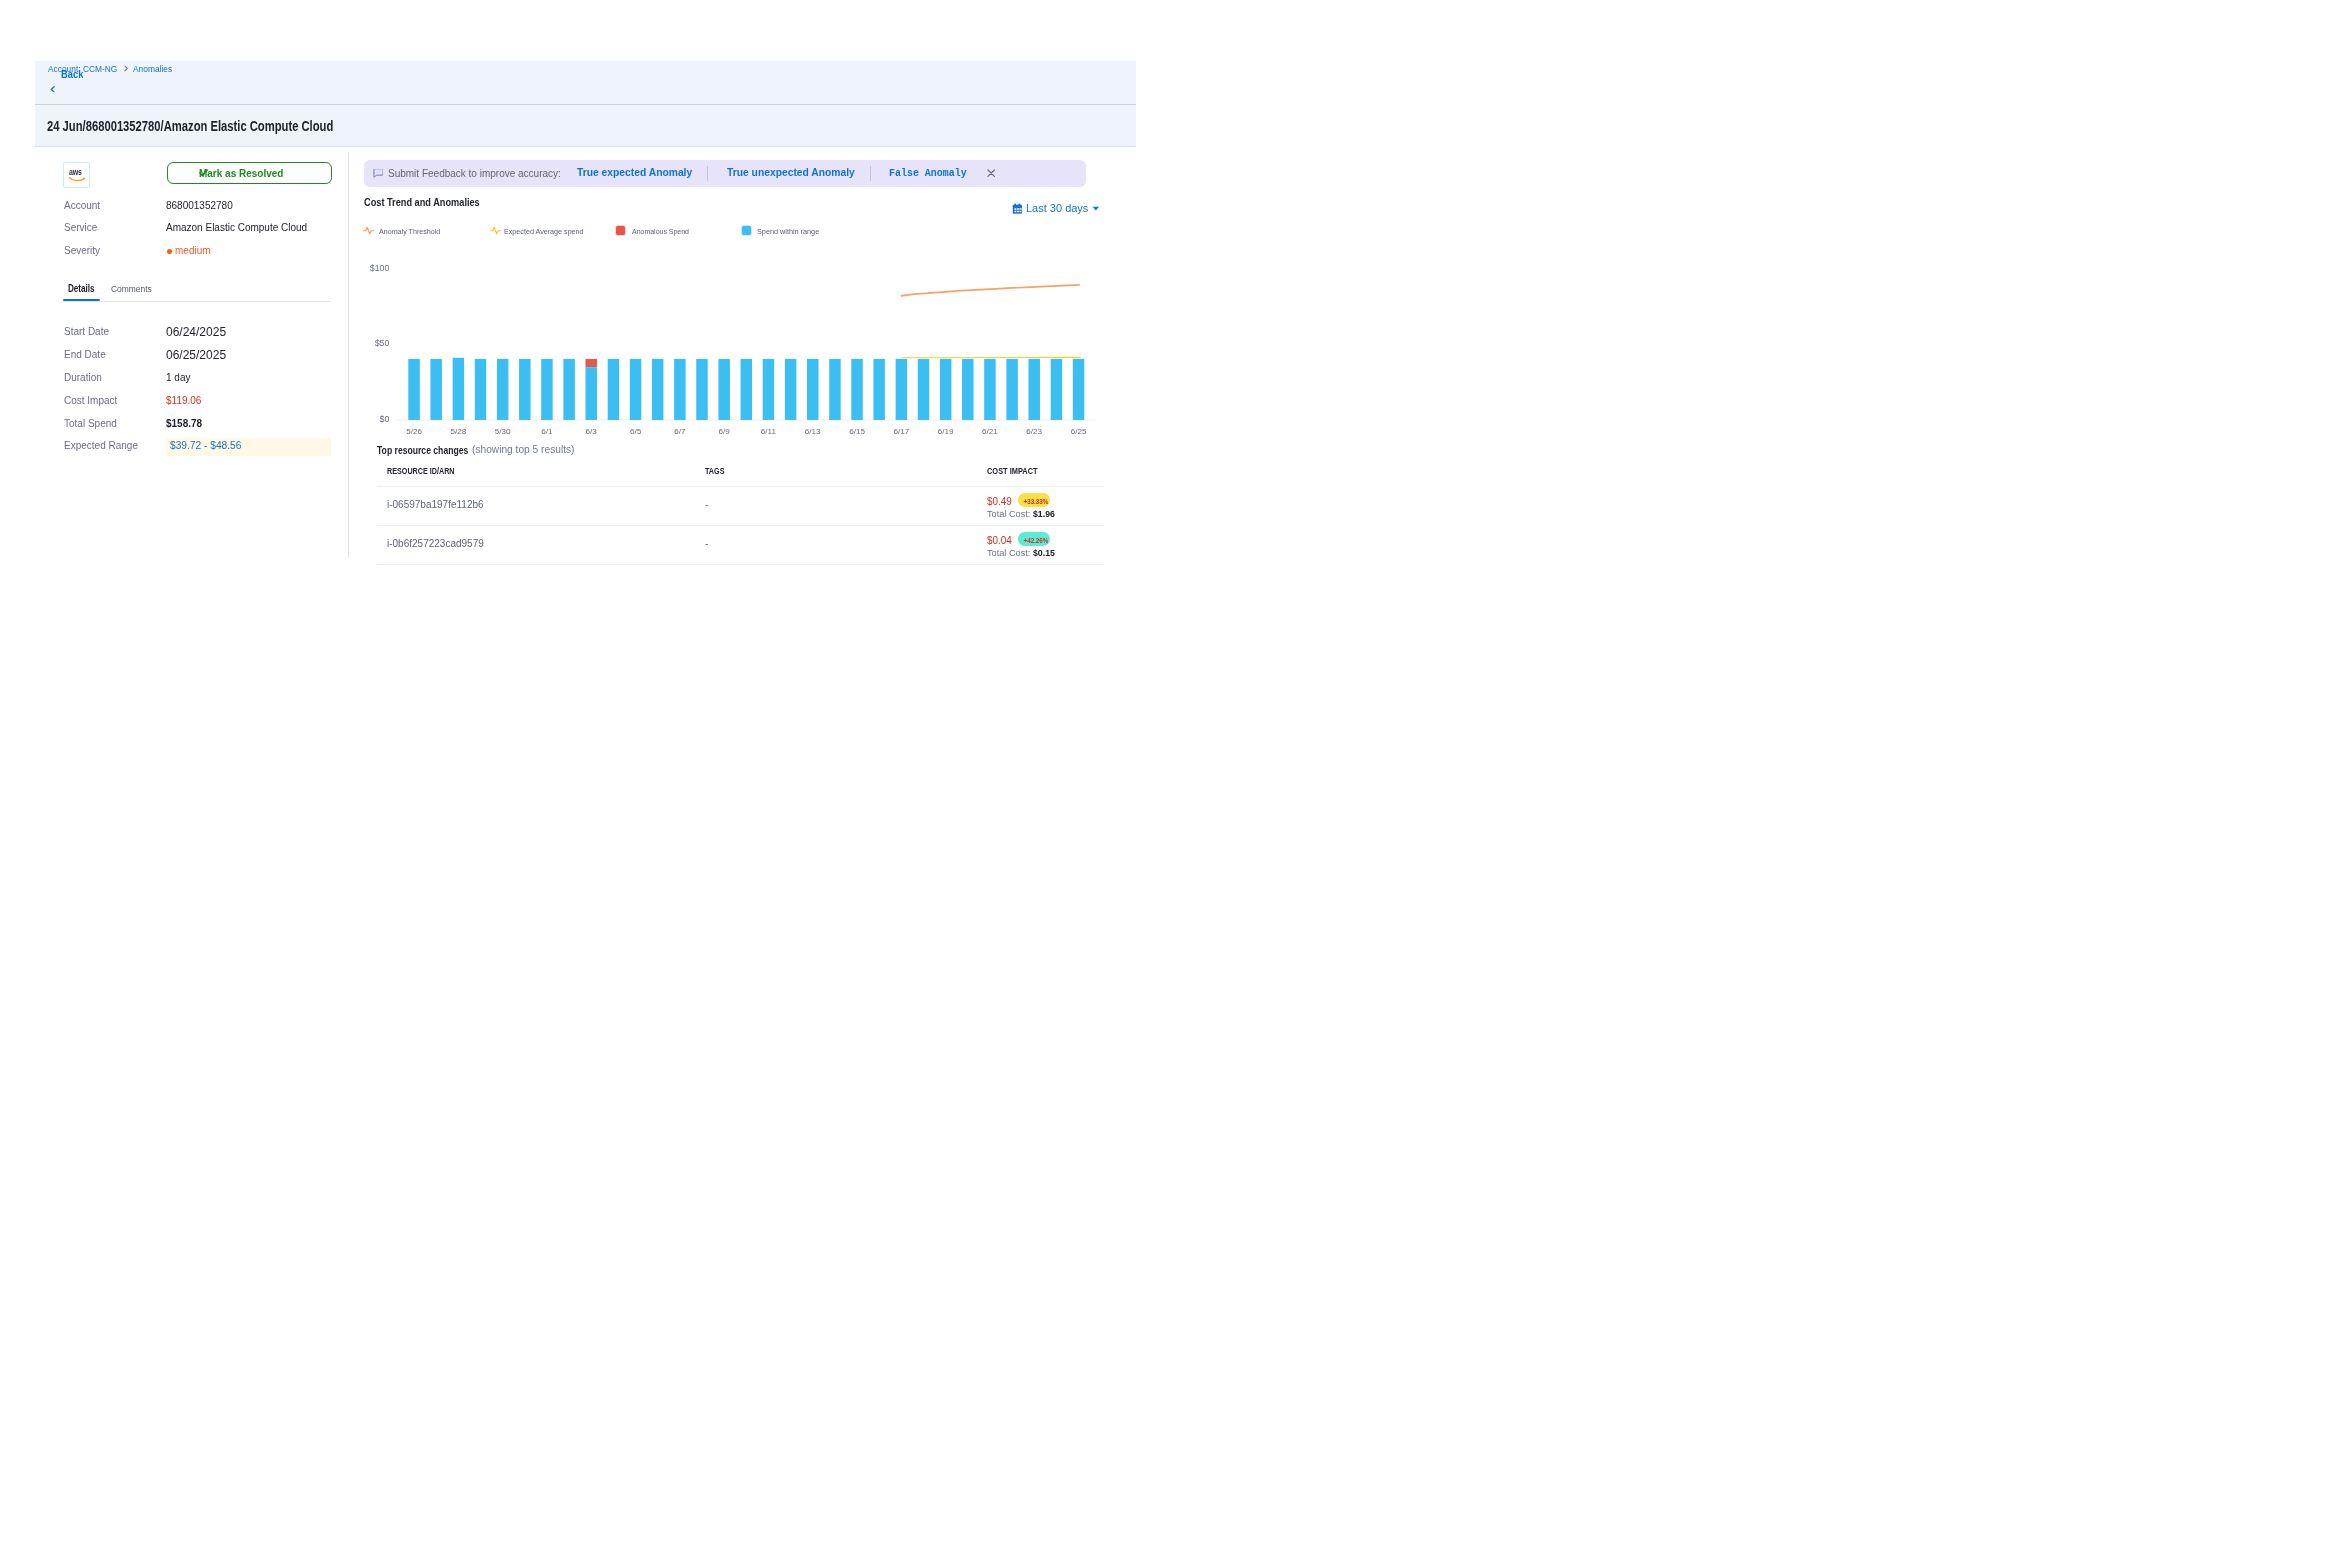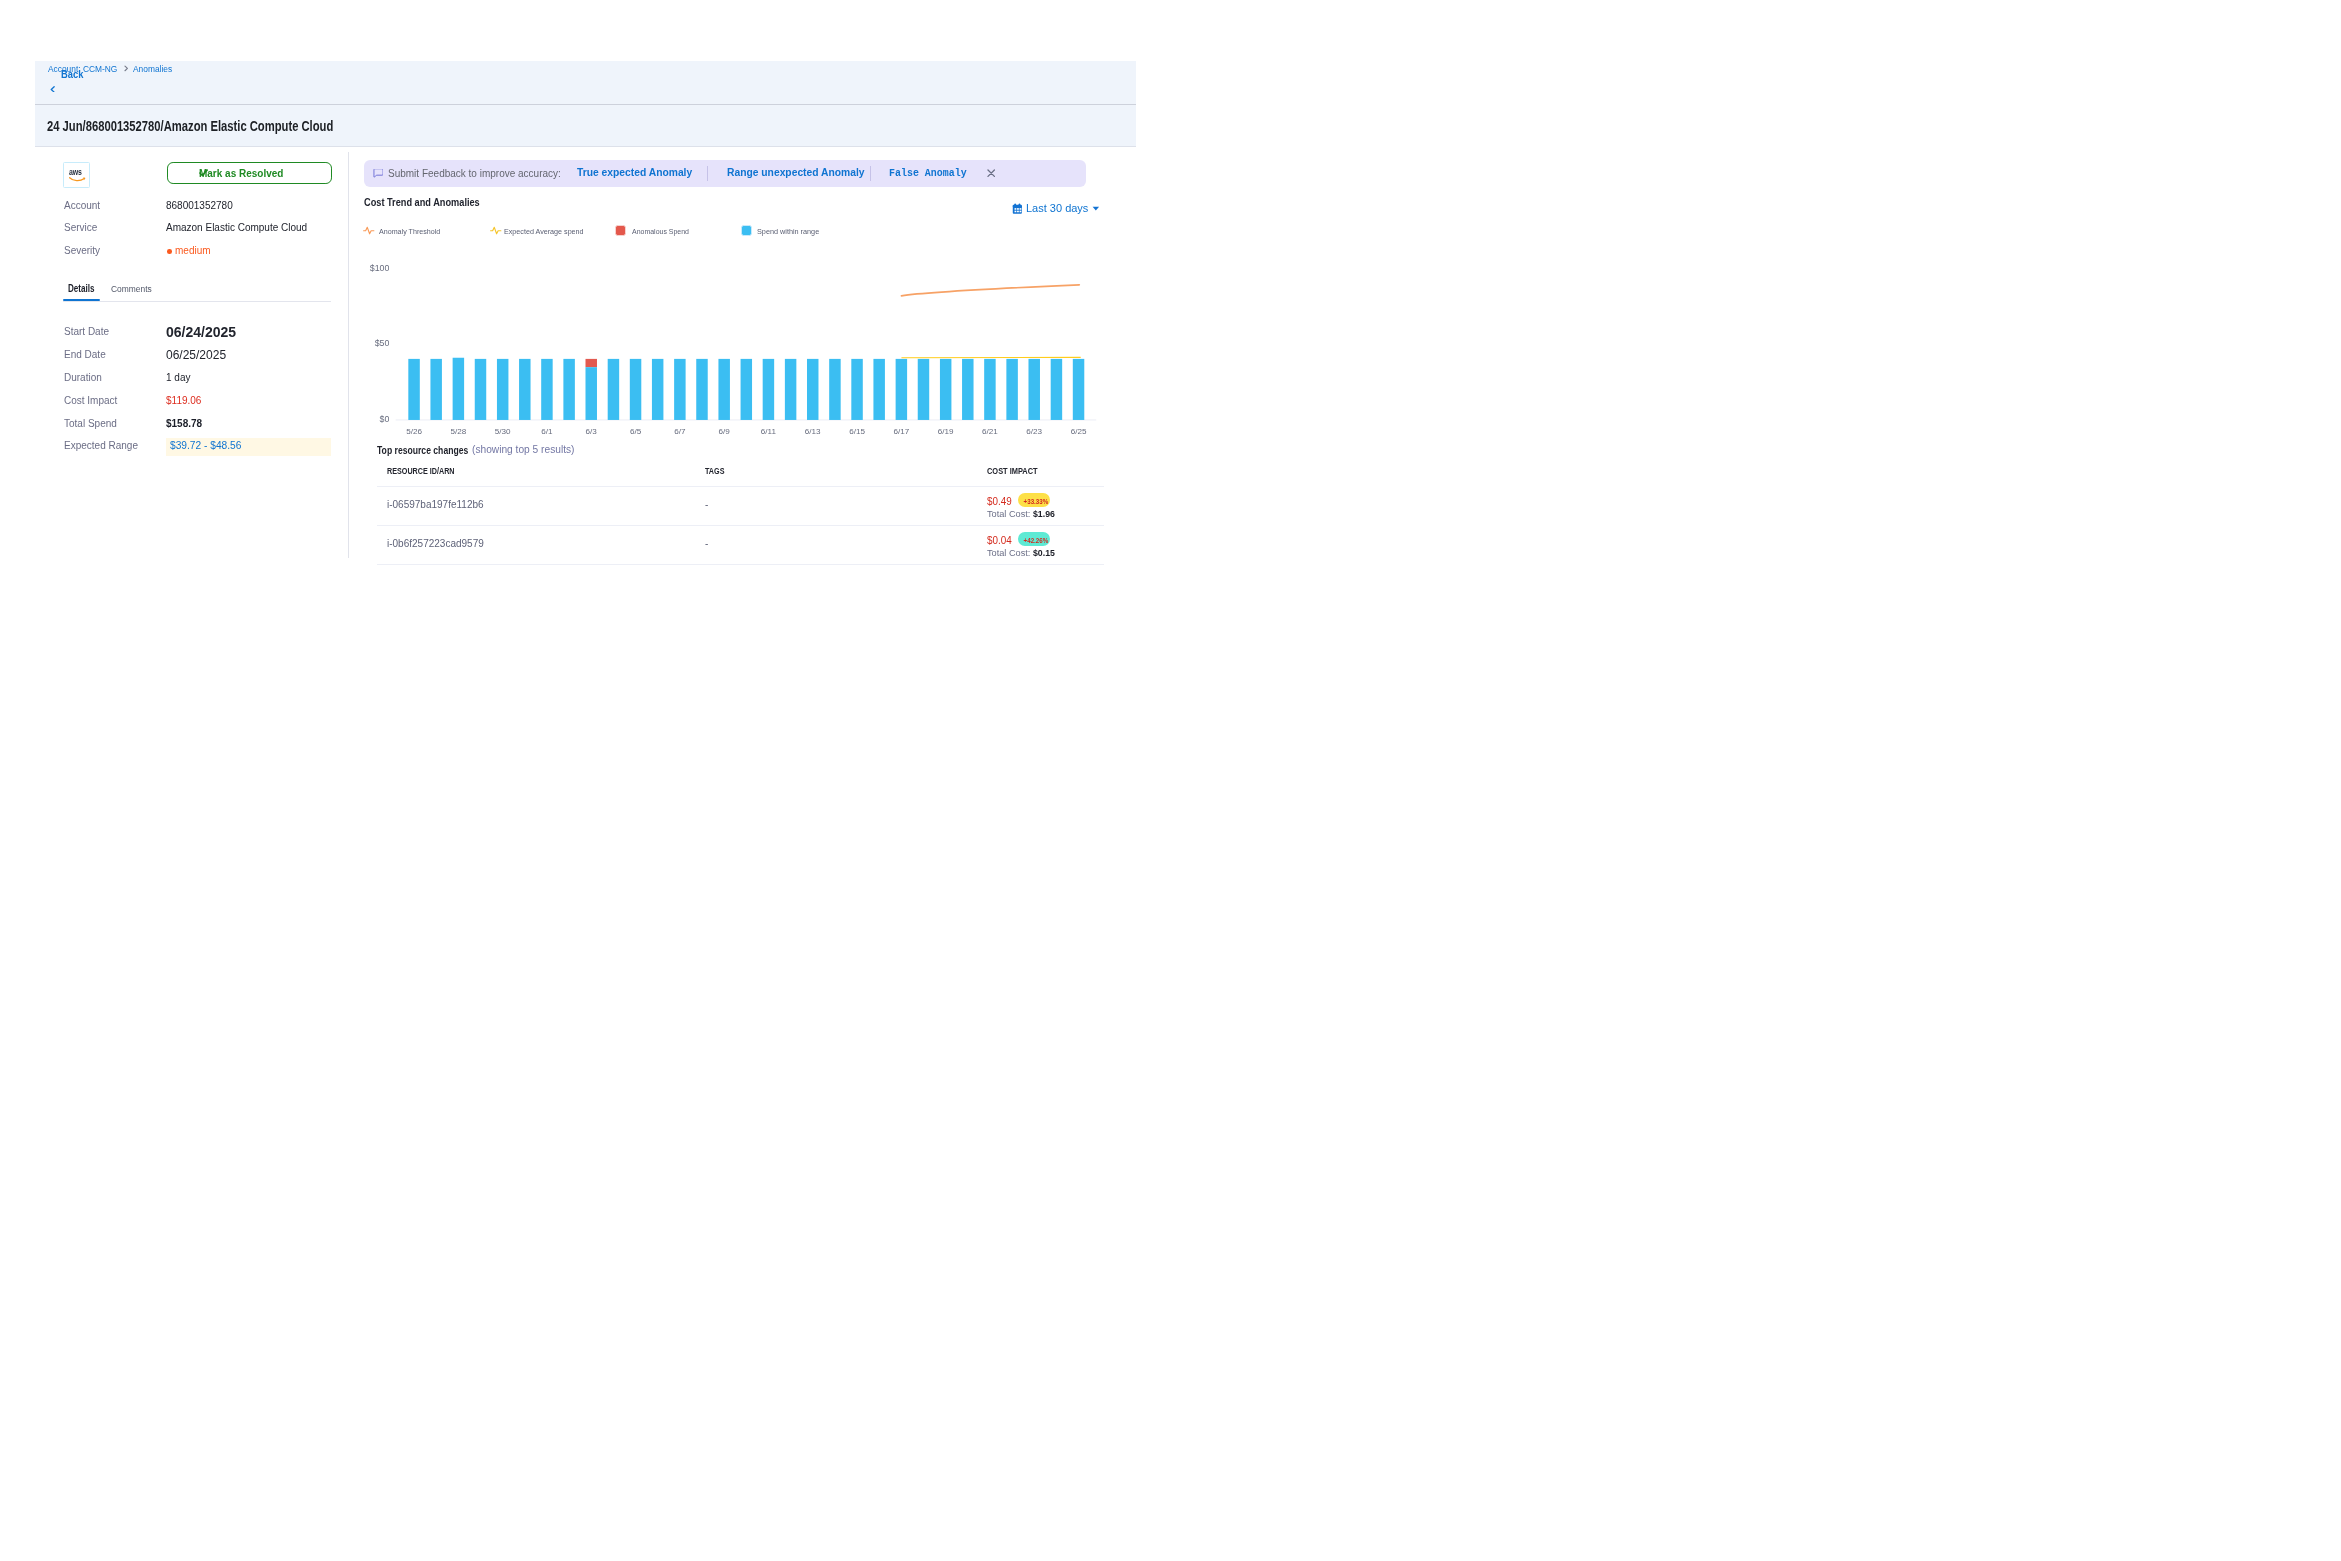--- a/index.html
+++ b/index.html
@@ -46,41 +46,41 @@
 <div class="abs" style="left:64px;top:245px;font-size:10px;color:#6B6D85;line-height:12.2px;">Severity</div>
 <div class="abs" style="left:167px;top:249px;width:4.6px;height:4.6px;border-radius:50%;background:#FB5A1F;"></div>
 <div class="abs" style="left:175px;top:245px;font-size:10px;color:#FB5A1F;line-height:12.2px;">medium</div>
 
 <div class="abs" style="left:68px;top:282px;line-height:12.2px;"><span style="font-size:10px;color:#1B1E28;font-weight:bold;display:inline-block;transform:scaleX(0.81);transform-origin:0 50%;">Details</span></div>
 <div class="abs" style="left:111px;top:282px;line-height:12.2px;"><span style="font-size:9.6px;color:#525869;display:inline-block;transform:scaleX(0.877);transform-origin:0 50%;">Comments</span></div>
 <div class="abs" style="left:63px;top:301px;width:268px;height:0.8px;background:#E3E5ED;"></div>
 <div class="abs" style="left:63px;top:299px;width:37px;height:2.1px;background:#0F74D1;border-radius:1.5px;"></div>
 
 <div class="abs" style="left:64px;top:326px;font-size:10px;color:#6B6D85;line-height:12.2px;">Start Date</div>
-<div class="abs" style="left:166px;top:326px;font-size:14px;color:#22252E;line-height:12.2px;font-weight:bold;">06/24/2025</div>
+<div class="abs" style="left:166px;top:326px;font-size:12px;color:#22252E;line-height:12.2px;">06/24/2025</div>
 <div class="abs" style="left:64px;top:349px;font-size:10px;color:#6B6D85;line-height:12.2px;">End Date</div>
 <div class="abs" style="left:166px;top:349px;font-size:12px;color:#22252E;line-height:12.2px;">06/25/2025</div>
 <div class="abs" style="left:64px;top:372px;font-size:10px;color:#6B6D85;line-height:12.2px;">Duration</div>
 <div class="abs" style="left:166px;top:372px;font-size:10px;color:#22252E;line-height:12.2px;">1 day</div>
 <div class="abs" style="left:64px;top:395px;font-size:10px;color:#6B6D85;line-height:12.2px;">Cost Impact</div>
 <div class="abs" style="left:166px;top:395px;font-size:10px;color:#DD2C1E;line-height:12.2px;">$119.06</div>
 <div class="abs" style="left:64px;top:418px;font-size:10px;color:#6B6D85;line-height:12.2px;">Total Spend</div>
 <div class="abs" style="left:166px;top:418px;font-size:10px;font-weight:bold;color:#1B1E28;line-height:12.2px;">$158.78</div>
 <div class="abs" style="left:166px;top:438px;width:165px;height:18px;background:#FFF8E4;"></div>
 <div class="abs" style="left:64px;top:440px;font-size:10px;color:#6B6D85;line-height:12.2px;">Expected Range</div>
 <div class="abs" style="left:170px;top:440px;font-size:10.2px;color:#0F74D1;line-height:12.2px;">$39.72 - $48.56</div>
 
 <div class="abs" style="left:364px;top:160px;width:722px;height:27px;background:#E6E3FB;border-radius:6.1px;">
   <svg class="abs" style="left:8.5px;top:9px" width="10.7" height="10.7" viewBox="0 0 14 14">
       <path d="M2 1.2 h10 a1.2 1.2 0 0 1 1.2 1.2 v6 a1.2 1.2 0 0 1 -1.2 1.2 h-7.6 l-2.5 2.5 a0.38 0.38 0 0 1 -0.66 -0.27 v-9.4 a1.2 1.2 0 0 1 0.76 -1.23 z" fill="none" stroke="#6E6FD6" stroke-width="1.25" stroke-linejoin="round" transform="translate(0,-1.5)"></path>
     </svg>
   <div class="abs" style="left:24px;top:7.7px;font-size:10px;color:#64666F;line-height:11.5px;">Submit Feedback to improve accuracy:</div>
   <div class="abs" style="left:213px;top:7.3px;font-size:10.3px;font-weight:bold;color:#0F74D1;line-height:12.2px;">True expected Anomaly</div>
   <div class="abs" style="left:343px;top:5.7px;width:0.8px;height:15.3px;background:#C6C2E8;"></div>
-  <div class="abs" style="left:363px;top:7.3px;font-size:10.3px;font-weight:bold;color:#0F74D1;line-height:12.2px;">Range unexpected Anomaly</div>
+  <div class="abs" style="left:363px;top:7.3px;font-size:10.3px;font-weight:bold;color:#0F74D1;line-height:12.2px;">True unexpected Anomaly</div>
   <div class="abs" style="left:506px;top:5.7px;width:0.8px;height:15.3px;background:#C6C2E8;"></div>
   <div class="abs" style="left:525px;top:7.3px;line-height:12.2px;font-family:Liberation Mono, monospace;"><span style="font-size:10.3px;color:#0F74D1;font-weight:bold;display:inline-block;transform:scaleX(0.966);transform-origin:0 50%;">False Anomaly</span></div>
   <svg class="abs" style="left:623px;top:9.4px" width="8.4" height="8.4" viewBox="0 0 11 11">
       <path d="M1.3 1.3 L9.7 9.7 M9.7 1.3 L1.3 9.7" stroke="#6A6F85" stroke-width="1.7" stroke-linecap="round"></path>
     </svg>
 </div>
 
 <div class="abs" style="left:364px;top:196px;line-height:13px;"><span style="font-size:10.7px;color:#22252F;font-weight:bold;display:inline-block;transform:scaleX(0.861);transform-origin:0 50%;">Cost Trend and Anomalies</span></div>
 
 <svg class="abs" style="left:1012px;top:203px" width="10.7" height="11.5" viewBox="0 0 14 15">

